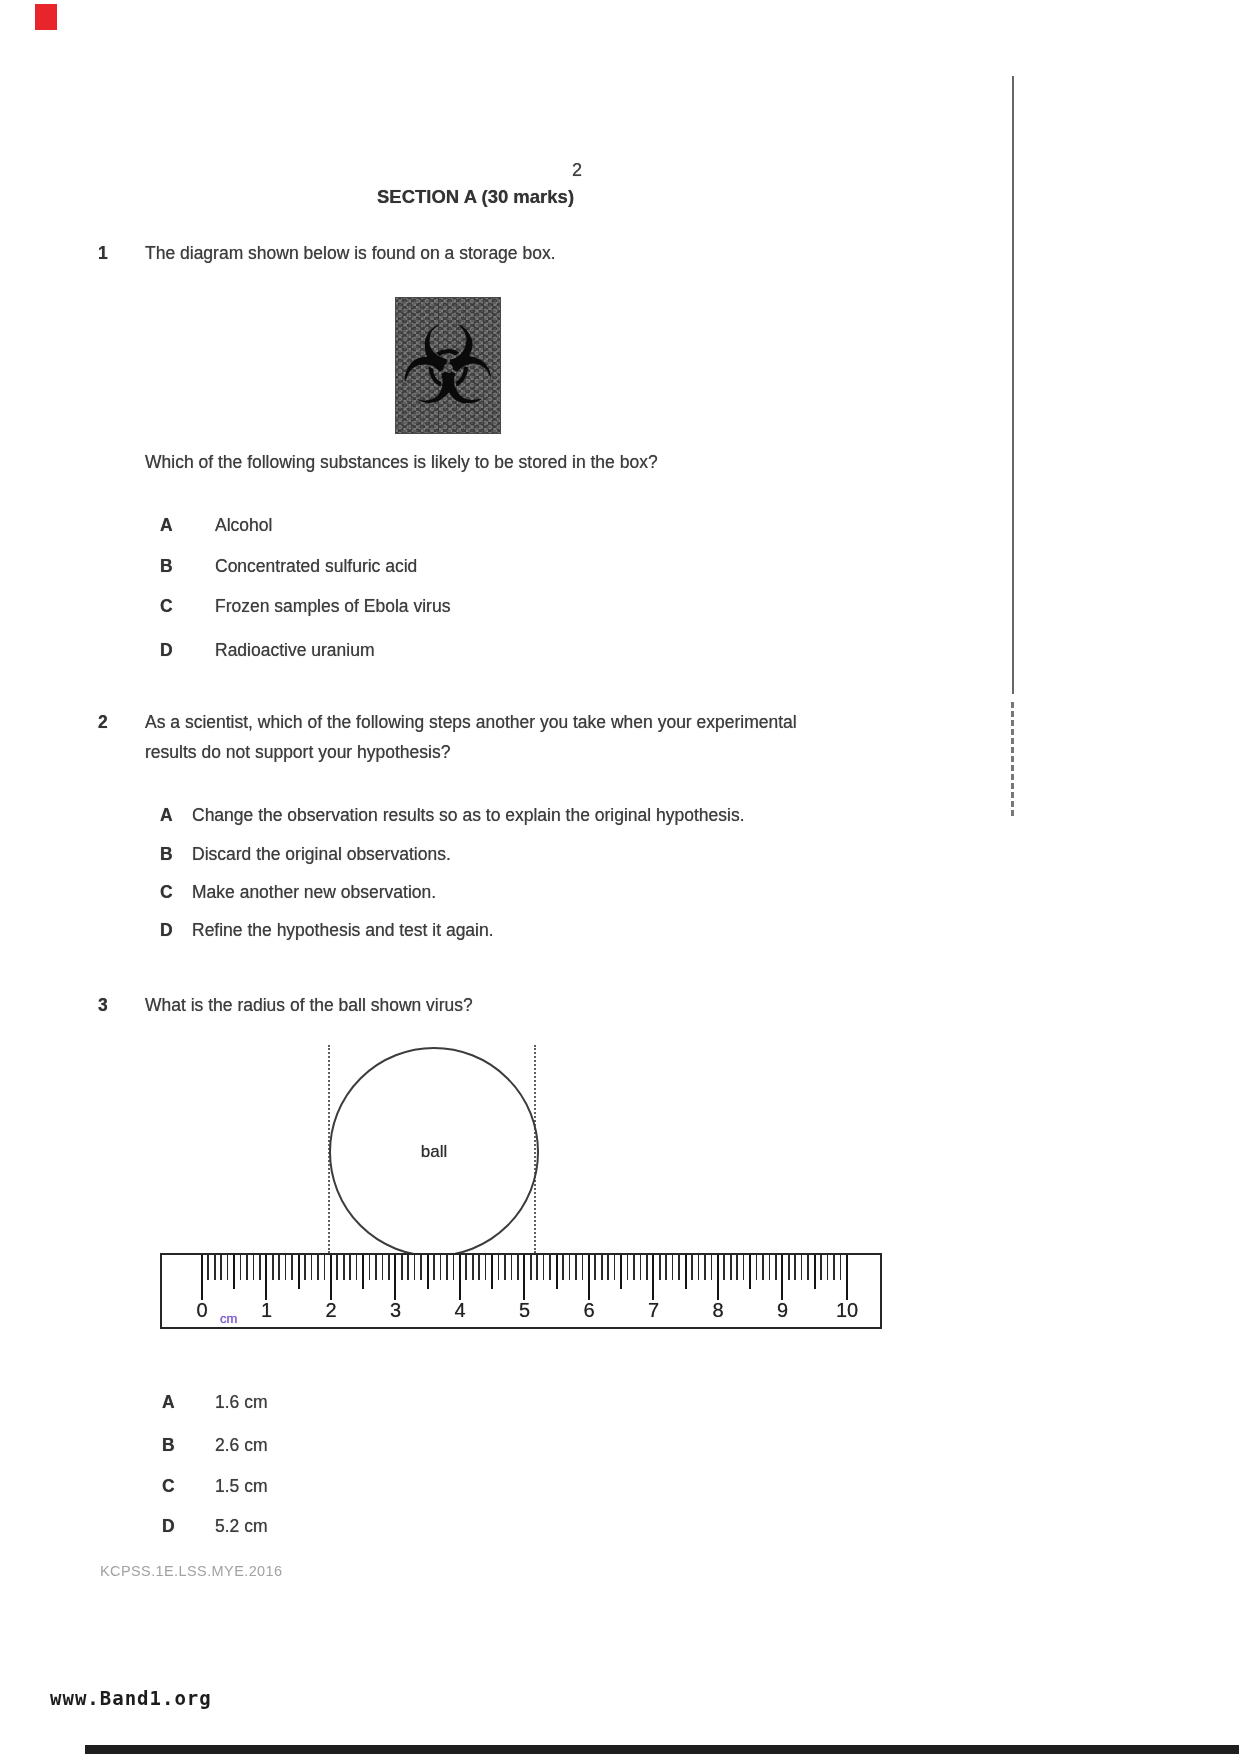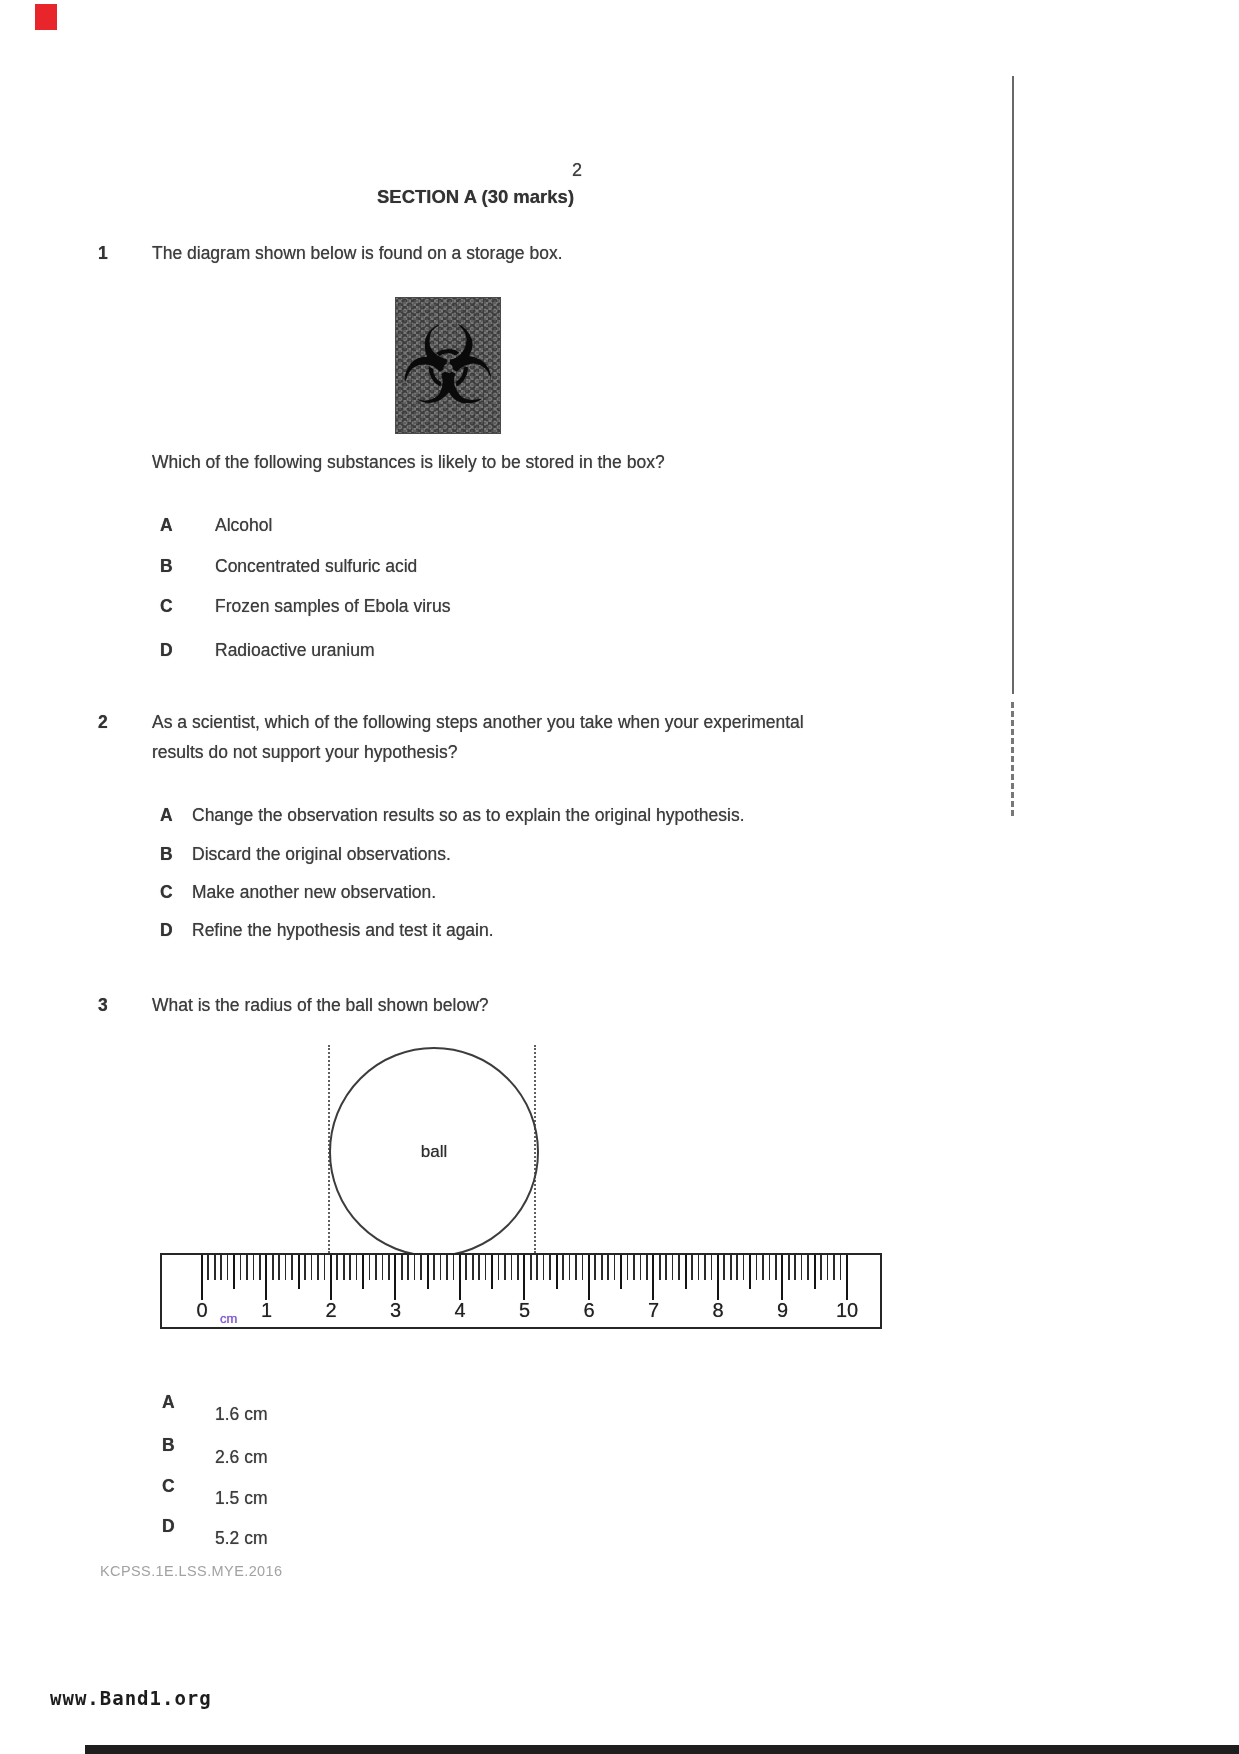--- a/index.html
+++ b/index.html
@@ -6,24 +6,24 @@
   body{width:1239px;height:1754px;position:relative;overflow:hidden;
        font-family:"Liberation Sans", sans-serif;color:#3a3a3a;}
   .abs{position:absolute;}
   .scan-text{text-shadow:0 0 .7px rgba(70,70,70,.85);}
   
   .page-num{left:377px;top:160px;width:400px;text-align:center;font-size:18px;color:#3f3f3f;}
   .section-title{left:377px;top:186px;width:400px;font-weight:bold;
                  font-size:18.5px;color:#333;}
   
   .qnum{font-weight:bold;color:#333;font-size:17.5px;left:98px;}
-  .stem{left:145px;font-size:17.5px;color:#3d3d3d;white-space:nowrap;margin-left:7px;}
+  .stem{left:145px;font-size:17.5px;color:#3d3d3d;white-space:nowrap;}
   .opt-letter{left:160px;font-weight:bold;color:#333;font-size:17.5px;}
   .opt-text{font-size:17.5px;color:#3d3d3d;white-space:nowrap;}
-  .tx1{left:215px;} .tx2{left:192px;} .tx3{left:215px;margin-top:12px;}
+  .tx1{left:215px;} .tx2{left:192px;} .tx3{left:215px;}
   
   .hazard-box{left:395px;top:297px;width:104px;height:135px;
     background:
       repeating-conic-gradient(#8d8d8d 0% 25%, #b3b3b3 25% 50%) 0 0/5px 4px,
       repeating-conic-gradient(#6f6f6f 0% 25%, #ababab 25% 50%) 2px 1px/9px 7px;
     background-blend-mode:multiply;
     border:1px solid #4a4a4a;
     display:flex;align-items:center;justify-content:center;}
   .hazard-glyph{font-size:108px;line-height:1;color:#0a0a0a;
     font-family:"DejaVu Sans", sans-serif;
@@ -106,21 +106,21 @@
 <div class="abs" style="top:882px;left:0;width:100%">
   <span class="abs opt-letter scan-text">C</span>
   <span class="abs opt-text tx2 scan-text">Make another new observation.</span>
 </div>
 <div class="abs" style="top:920px;left:0;width:100%">
   <span class="abs opt-letter scan-text">D</span>
   <span class="abs opt-text tx2 scan-text">Refine the hypothesis and test it again.</span>
 </div>
 
 <div class="abs qnum scan-text" style="top:995px">3</div>
-<div class="abs stem scan-text" style="top:995px">What is the radius of the ball shown below?</div>
+<div class="abs stem scan-text" style="top:995px">What is the radius of the ball shown virus?</div>
 
 <div class="abs tangent tan-left"></div>
 <div class="abs tangent tan-right"></div>
 <div class="abs ball">
   <span class="ball-label scan-text">ball</span>
 </div>
 <div class="abs ruler">
   <div class="ticks"></div>
   <span class="rnum scan-text" style="left:40px">0</span>
   <span class="runit scan-text">cm</span>

